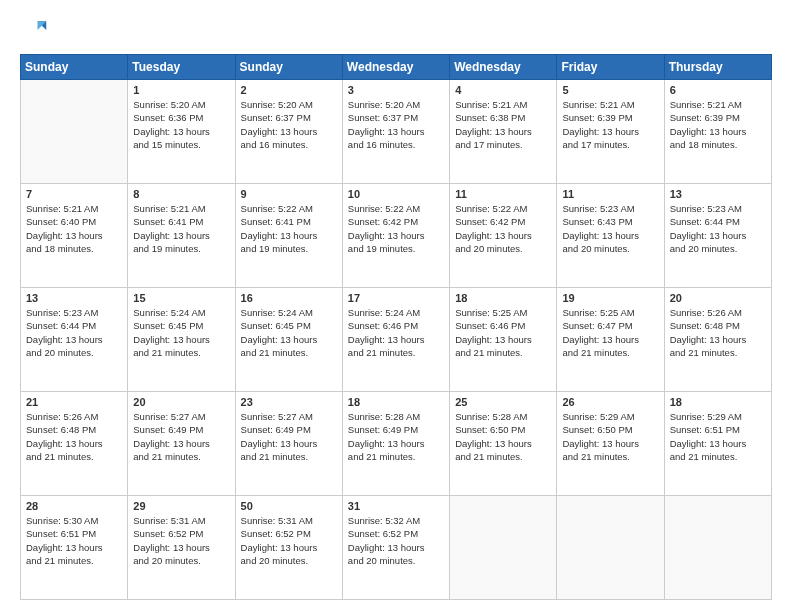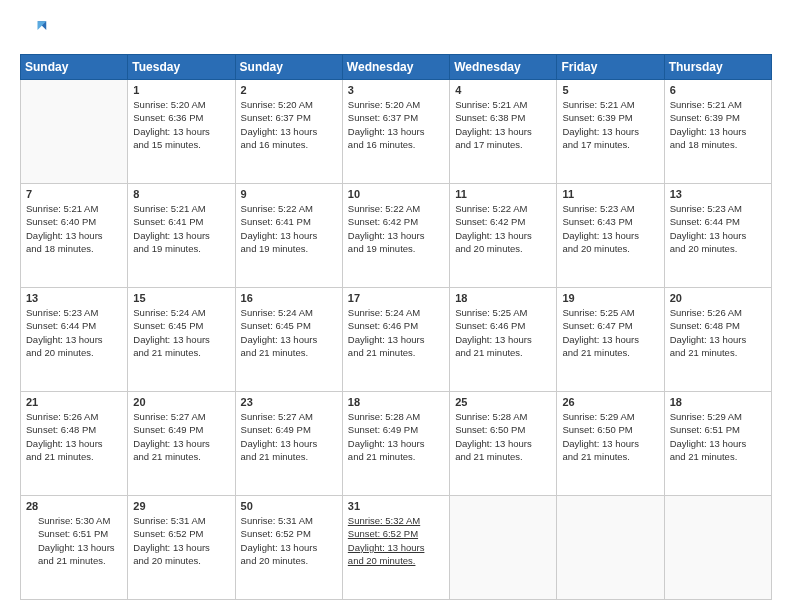--- a/index.html
+++ b/index.html
@@ -328,42 +328,42 @@
             <span class="day-num">18</span>
             <div class="day-info" style="white-space: pre-line;">Sunrise: 5:29 AM
 Sunset: 6:51 PM
 Daylight: 13 hours
 and 21 minutes.</div>
           </td>
         </tr>
         <tr>
           <td>
             <span class="day-num">28</span>
-            <div class="day-info" style="white-space: pre-line; margin-left: 12px;">Sunrise: 5:30 AM
+            <div class="day-info" style="white-space: pre-line;">Sunrise: 5:30 AM
 Sunset: 6:51 PM
 Daylight: 13 hours
 and 21 minutes.</div>
           </td>
           <td>
             <span class="day-num">29</span>
             <div class="day-info" style="white-space: pre-line;">Sunrise: 5:31 AM
 Sunset: 6:52 PM
 Daylight: 13 hours
 and 20 minutes.</div>
           </td>
           <td>
             <span class="day-num">50</span>
             <div class="day-info" style="white-space: pre-line;">Sunrise: 5:31 AM
 Sunset: 6:52 PM
 Daylight: 13 hours
 and 20 minutes.</div>
           </td>
           <td>
             <span class="day-num">31</span>
-            <div class="day-info" style="white-space: pre-line; text-decoration: underline;">Sunrise: 5:32 AM
+            <div class="day-info" style="white-space: pre-line;">Sunrise: 5:32 AM
 Sunset: 6:52 PM
 Daylight: 13 hours
 and 20 minutes.</div>
           </td>
           <td class="empty"></td>
           <td class="empty"></td>
           <td class="empty"></td>
         </tr>
       </tbody>
   </table>

